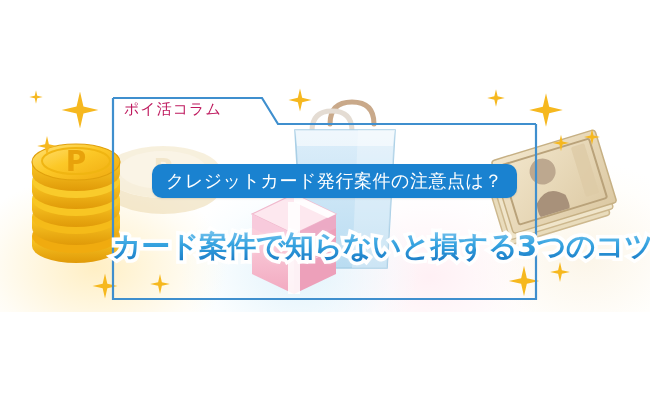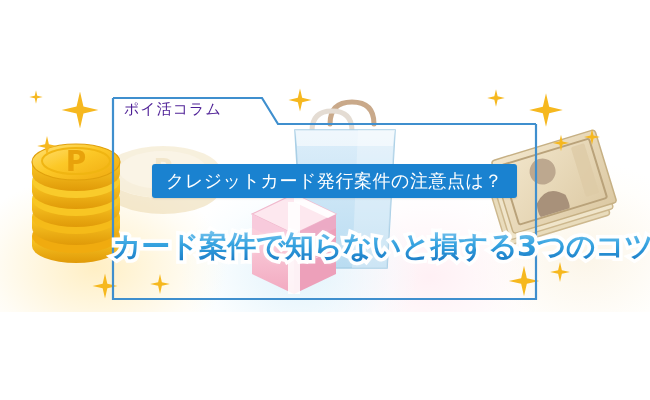--- a/index.html
+++ b/index.html
@@ -26,30 +26,30 @@
 
   
   .frame{
     position:absolute; left:112px; top:97px; width:425px; height:203px;
     pointer-events:none;
   }
   .frame svg{ display:block; overflow:visible; }
 
   .tab-label{
     position:absolute; left:124px; top:100px;
-    font-size:15px; color:#4c1d95; letter-spacing:1px;
+    font-size:15px; color:#be185d; letter-spacing:1px;
     font-family:"DejaVu Sans","Liberation Sans",sans-serif;
     white-space:nowrap;
   }
 
   
   .pill{
     position:absolute; left:152px; top:164px;
     height:34px; padding:0 14px;
-    background:#1a82d0; border-radius:3px;
+    background:#1a82d0; border-radius:10px;
     display:flex; align-items:center;
     box-shadow:0 1px 2px rgba(0,0,0,.10);
   }
   .pill span{
     font-size:18px; color:#ffffff; white-space:nowrap; letter-spacing:.5px;
     font-family:"DejaVu Sans","Liberation Sans",sans-serif;
   }
 
   
   .headline{

